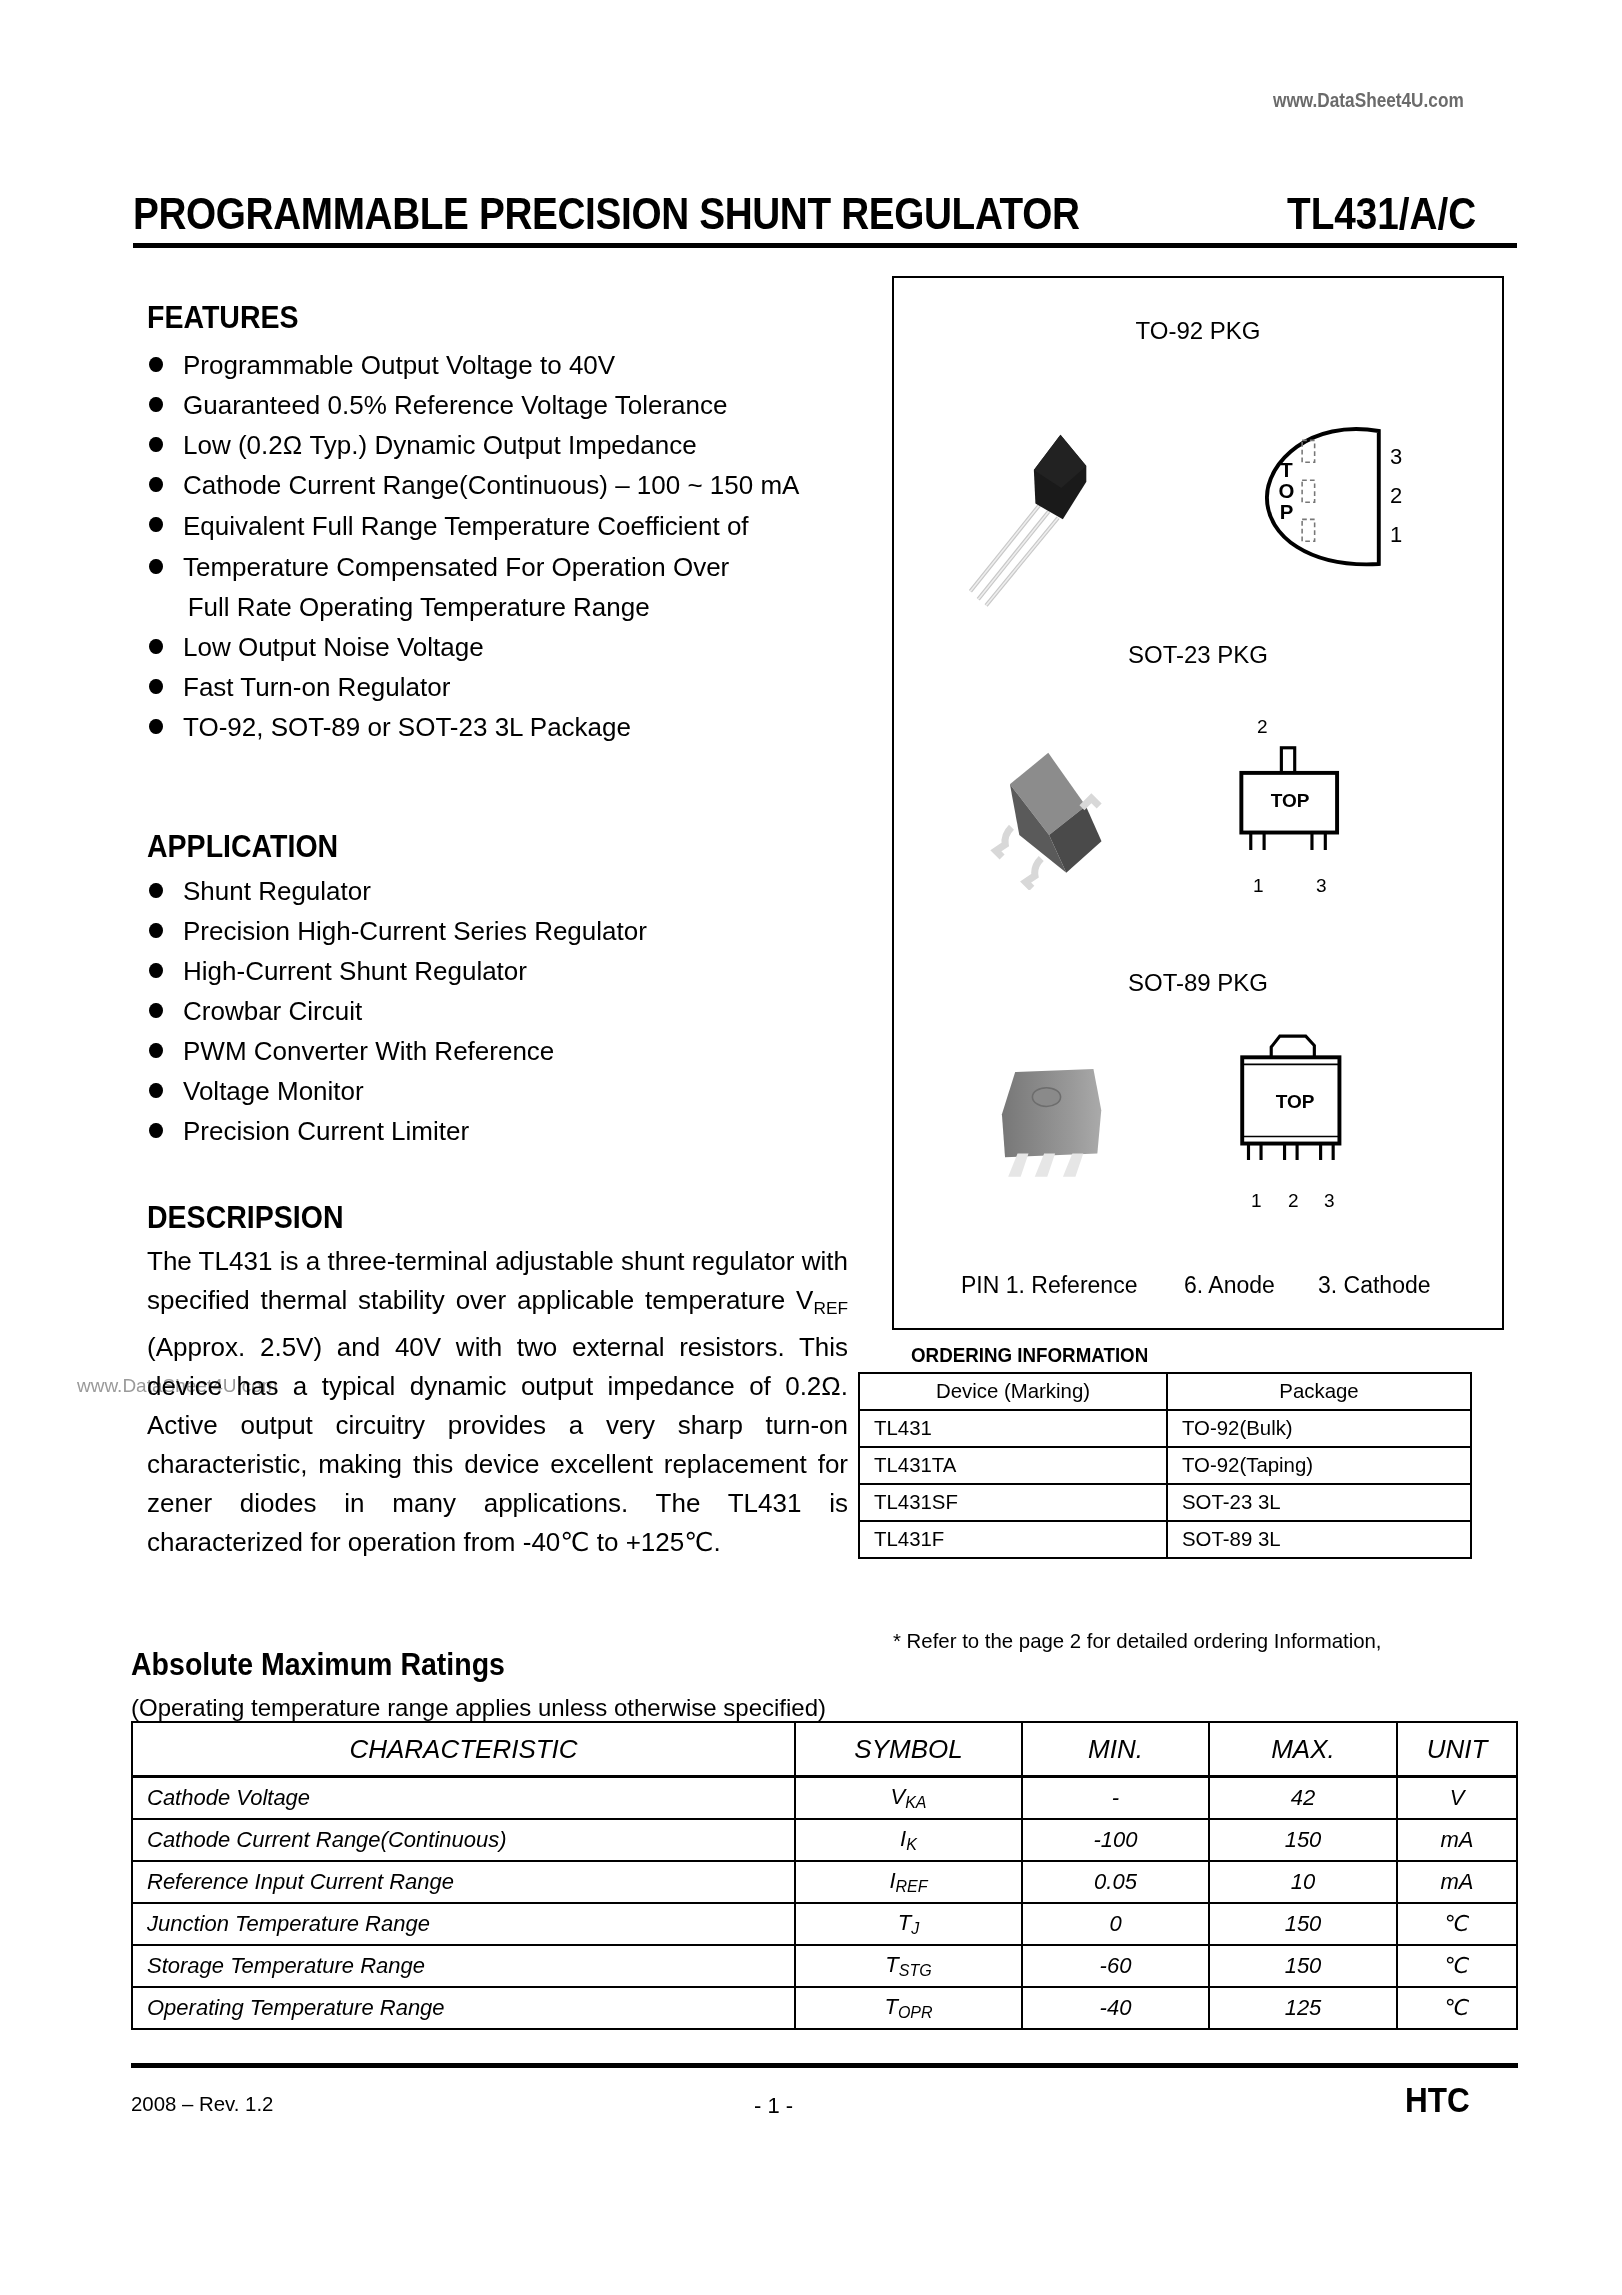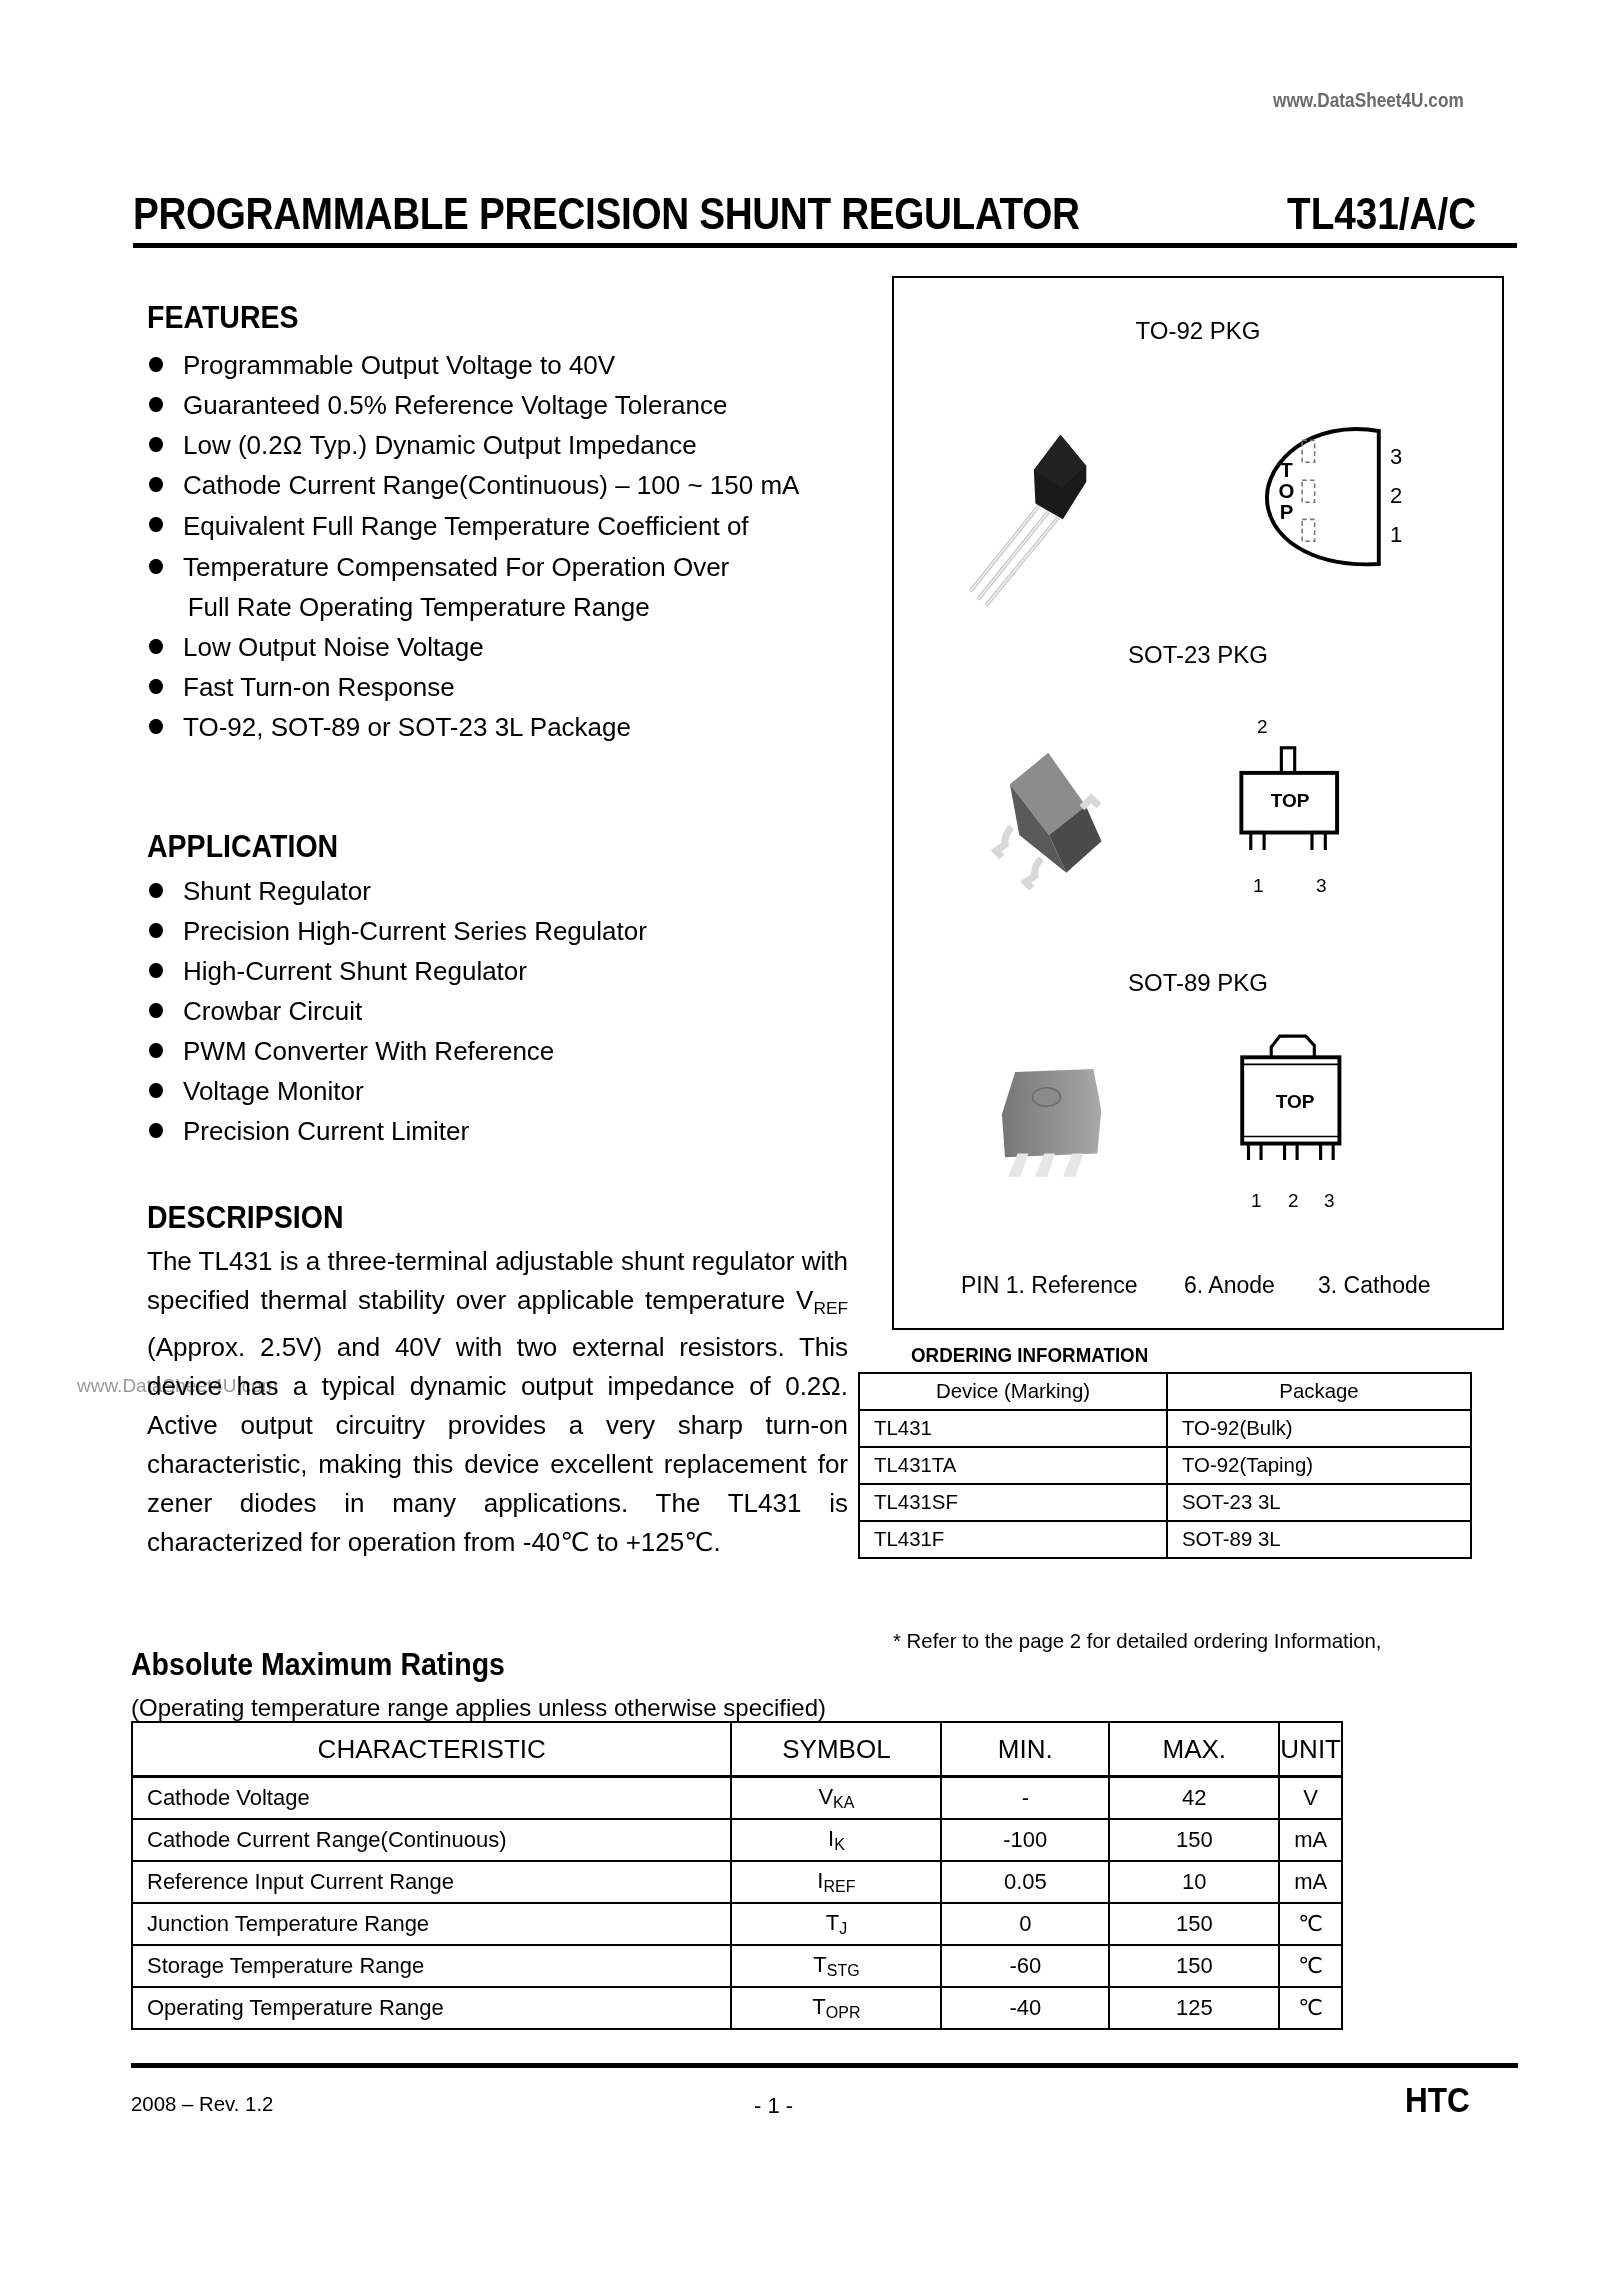--- a/index.html
+++ b/index.html
@@ -47,21 +47,21 @@
   .ordtab { left:850px; top:1372px; width:614px;margin-left:8px; }
   .ordtab td, .ordtab th { border:2.4px solid #000; height:35px; font-size:20.4px; font-weight:normal;
                            padding:0 0 0 14px; text-align:left; }
   .ordtab th { text-align:center; padding:0; }
   .ordtab col.c1 { width:308px; }
   .ord-note { left:893px; top:1586px; font-size:20.4px; white-space:nowrap;margin-top:44px; }
 
   
   .amr-h { left:131px; top:1647px; font-size:31px; font-weight:bold; transform:scaleX(0.92); transform-origin:left top; white-space:nowrap; }
   .amr-sub { left:131px; top:1694px; font-size:24px; white-space:nowrap; }
-  .rtab { left:131px; top:1721px; width:1212px; }
+  .rtab { left:131px; top:1721px; width:1387px;font-style:italic; }
   .rtab th, .rtab td { border:2.4px solid #000; font-size:22px; font-weight:normal; padding:0; }
   .rtab th { height:52px; font-size:26px; text-align:center; }
   .rtab td { height:40px; text-align:center; }
   .rtab td.ch { text-align:left; padding-left:14px; }
   .rtab sub { font-size:16px; vertical-align:-3.9px; }
   .rtab .thick-b th { border-bottom:3.9px solid #000; }
 
   .rule-bot { left:131px; top:2063px; width:1387px; height:4.7px; background:#000; }
   .foot-l { left:131px; top:2093px; font-size:20.4px; white-space:nowrap; }
   .foot-c { left:754px; top:2093px; font-size:22px; white-space:nowrap; }
@@ -81,21 +81,21 @@
   <div class="sec-h">FEATURES</div>
 </div>
 <ul class="abs blist features">
   <li><span class="dot"></span><span>Programmable Output Voltage to 40V</span></li>
   <li><span class="dot"></span><span>Guaranteed 0.5% Reference Voltage Tolerance</span></li>
   <li><span class="dot"></span><span>Low (0.2Ω  Typ.) Dynamic Output Impedance</span></li>
   <li><span class="dot"></span><span>Cathode Current Range(Continuous) – 100 ~ 150 mA</span></li>
   <li class="two"><span class="dot"></span><span>Equivalent Full Range Temperature Coefficient of</span></li>
   <li><span class="dot"></span><span>Temperature Compensated For Operation Over</span><span class="cont">Full Rate Operating Temperature Range</span></li>
   <li><span class="dot"></span><span>Low Output Noise Voltage</span></li>
-  <li><span class="dot"></span><span>Fast Turn-on Response</span></li>
+  <li><span class="dot"></span><span>Fast Turn-on Regulator</span></li>
   <li><span class="dot"></span><span>TO-92, SOT-89 or SOT-23 3L Package</span></li>
 </ul>
 
 <div class="abs" style="left:147px; top:829px;">
   <div class="sec-h">APPLICATION</div>
 </div>
 <ul class="abs blist apps">
   <li><span class="dot"></span><span>Shunt Regulator</span></li>
   <li><span class="dot"></span><span>Precision High-Current Series Regulator</span></li>
   <li><span class="dot"></span><span>High-Current Shunt Regulator</span></li>

